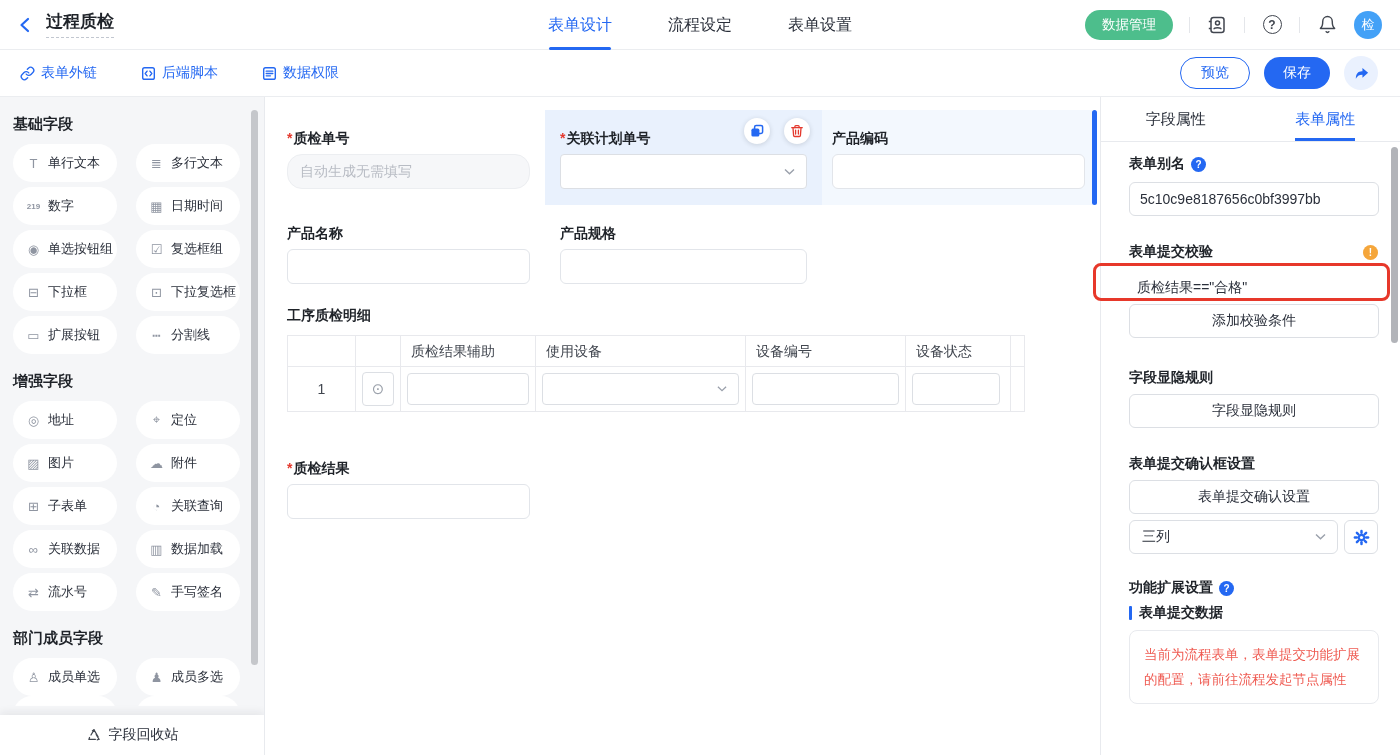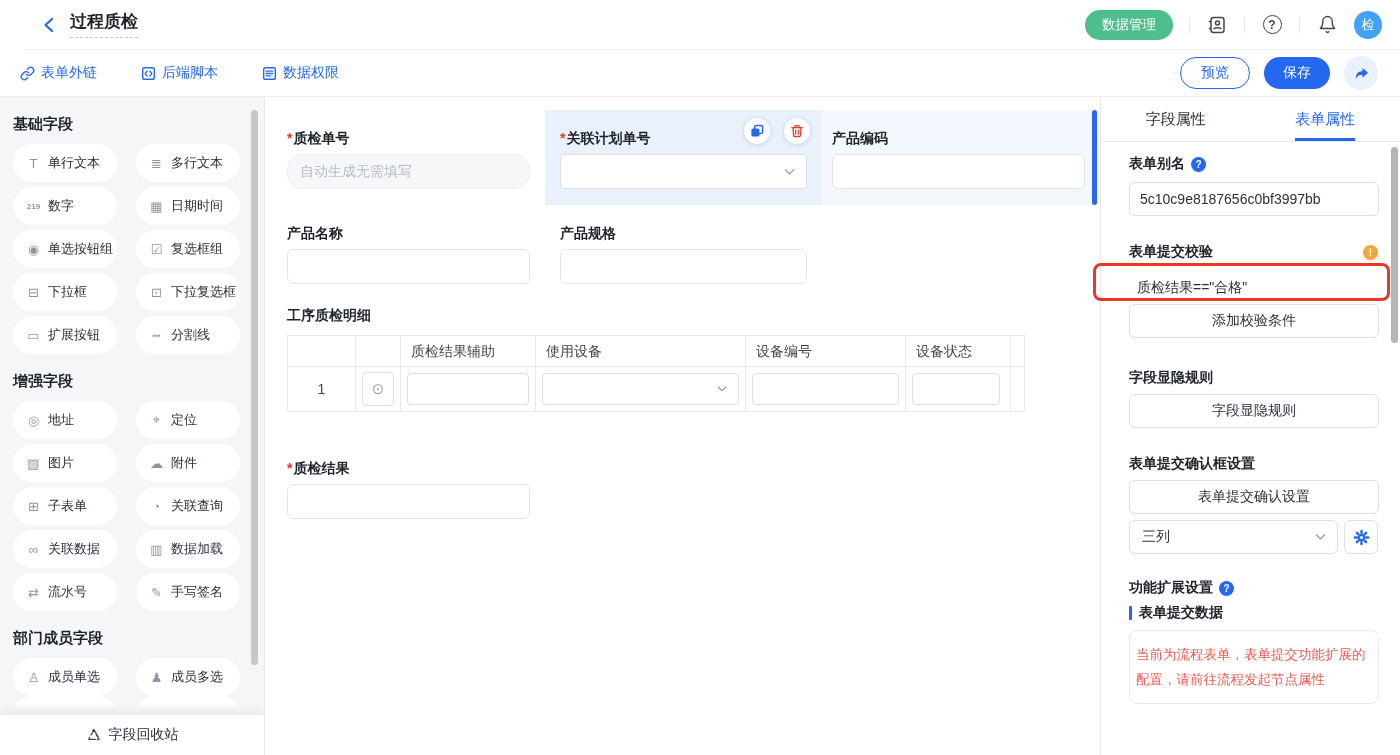--- a/index.html
+++ b/index.html
@@ -1,21 +1,21 @@
 <!DOCTYPE html>
 <html><head>
 <meta charset="utf-8">
 <style>
   * { box-sizing: border-box; margin: 0; padding: 0; }
   html,body { width:1400px; height:755px; overflow:hidden; }
   body { font-family:"Liberation Sans","DejaVu Sans",sans-serif; color:#1f2329; background:#fff; }
   .app { width:1400px; height:755px; display:flex; flex-direction:column; }
 
   
-  .hdr { height:50px; flex:0 0 50px; display:flex; align-items:center; position:relative; border-bottom:1px solid #ebedf0; background:#fff; z-index:30;margin-left:24px; }
+  .hdr { height:50px; flex:0 0 50px; display:flex; align-items:center; position:relative; border-bottom:1px solid #ebedf0; background:#fff; z-index:30; }
   .hdr-left { display:flex; align-items:center; padding-left:14px; }
   .back { width:24px; height:24px; display:flex; align-items:center; justify-content:center; cursor:pointer; }
   .title { font-size:17px; font-weight:700; margin-left:8px; border-bottom:1px dashed #c2c7d0; padding-bottom:5px; line-height:20px; }
   .htabs { position:absolute; left:50%; top:0; transform:translateX(-50%); height:50px; display:flex; gap:56px; align-items:stretch; }
   .htab { font-size:16px; color:#2a2f3a; display:flex; align-items:center; position:relative; cursor:pointer; }
   .htab.active { color:#2468f2; }
   .htab.active::after { content:""; position:absolute; left:50%; transform:translateX(-50%); bottom:0; width:62px; height:3px; background:#2468f2; border-radius:2px; }
   .hdr-right { margin-left:auto; display:flex; align-items:center; gap:16px; padding-right:18px; }
   .btn-green { height:30px; padding:0 17px; border-radius:15px; background:#4dbe8c; color:#fff; font-size:13.5px; display:flex; align-items:center; cursor:pointer; border:none; }
   .vdiv { width:1px; height:16px; background:#e4e6ea; }
@@ -94,38 +94,43 @@
   .pinput { margin-top:8px; width:250px; height:34px; border:1px solid #dcdfe4; border-radius:6px; font-size:14px; color:#2a2f3a; padding:0 10px; font-family:inherit; background:#fff; }
   .rule-row { margin-top:10px; height:32px; display:flex; align-items:center; font-size:14px; color:#2a2f3a; padding-left:8px; background:#fff; position:relative; z-index:6; }
   .pbtn { width:250px; height:34px; border:1px solid #dcdfe4; border-radius:6px; background:#fff; font-size:14px; color:#2a2f3a; display:flex; align-items:center; justify-content:center; cursor:pointer; }
   .mt30 { margin-top:30px; } .mt26 { margin-top:26px;justify-content:space-between; } .mt24 { margin-top:24px; } .mt6 { margin-top:6px; }
   .red-annot { position:absolute; left:-8px; top:166px; width:297px; height:38px; border:3px solid #e7382a; border-radius:8px; z-index:7; pointer-events:none; }
   .layout-row { margin-top:6px; display:flex; gap:6px; }
   .pselect { width:210px; height:34px; border:1px solid #dcdfe4; border-radius:6px; position:relative; display:flex; align-items:center; padding-left:12px; font-size:14px; color:#2a2f3a; cursor:pointer; background:#fff; }
   .gearbtn { width:34px; height:34px; border:1px solid #dcdfe4; border-radius:6px; display:flex; align-items:center; justify-content:center; cursor:pointer; background:#fff; }
   .subhead { margin-top:6px; display:flex; align-items:center; gap:7px; font-size:14px; font-weight:700; }
   .subhead .bluebar { width:3px; height:14px; background:#2468f2; border-radius:1px; }
-  .warn-card { margin-top:8px; width:250px; border:1px solid #e8eaee; border-radius:8px; padding:11px 6px; }
+  .warn-card { margin-top:8px; width:250px; border:1px solid #e8eaee; border-radius:8px; padding:11px 14px; }
   .warn-text { color:#ef5b52; font-size:13.5px; line-height:25px; }
   .p-scroll { position:absolute; right:2px; top:50px; width:7px; height:196px; background:#b2b4b9; border-radius:4px; }
   svg { display:block; }
 </style>
 </head>
 <body>
 
 <div class="app">
 
   <div class="hdr">
     <div class="hdr-left">
       <div class="back">
         <svg width="18" height="18" viewBox="0 0 18 18">
             <polyline points="11,3 4.5,9 11,15" fill="none" stroke="#2468f2" stroke-width="2.2" stroke-linecap="round" stroke-linejoin="round"></polyline>
           </svg>
       </div>
       <div class="title">过程质检</div>
+    </div>
+    <div class="htabs">
+      <div class="htab active">表单设计</div>
+      <div class="htab">流程设定</div>
+      <div class="htab">表单设置</div>
     </div>
     <div class="hdr-right">
       <button class="btn-green">数据管理</button>
       <div class="vdiv"></div>
       <div class="hicon">
         <svg width="20" height="20" viewBox="0 0 20 20" fill="none" stroke="#41464f" stroke-width="1.5">
           <rect x="4" y="2.5" width="13" height="15" rx="2.5"></rect>
           <circle cx="10.5" cy="8" r="2"></circle>
           <path d="M7 14.2c0-2 7-2 7 0"></path>
           <path d="M1.8 6.5h2.4M1.8 13.5h2.4"></path>

